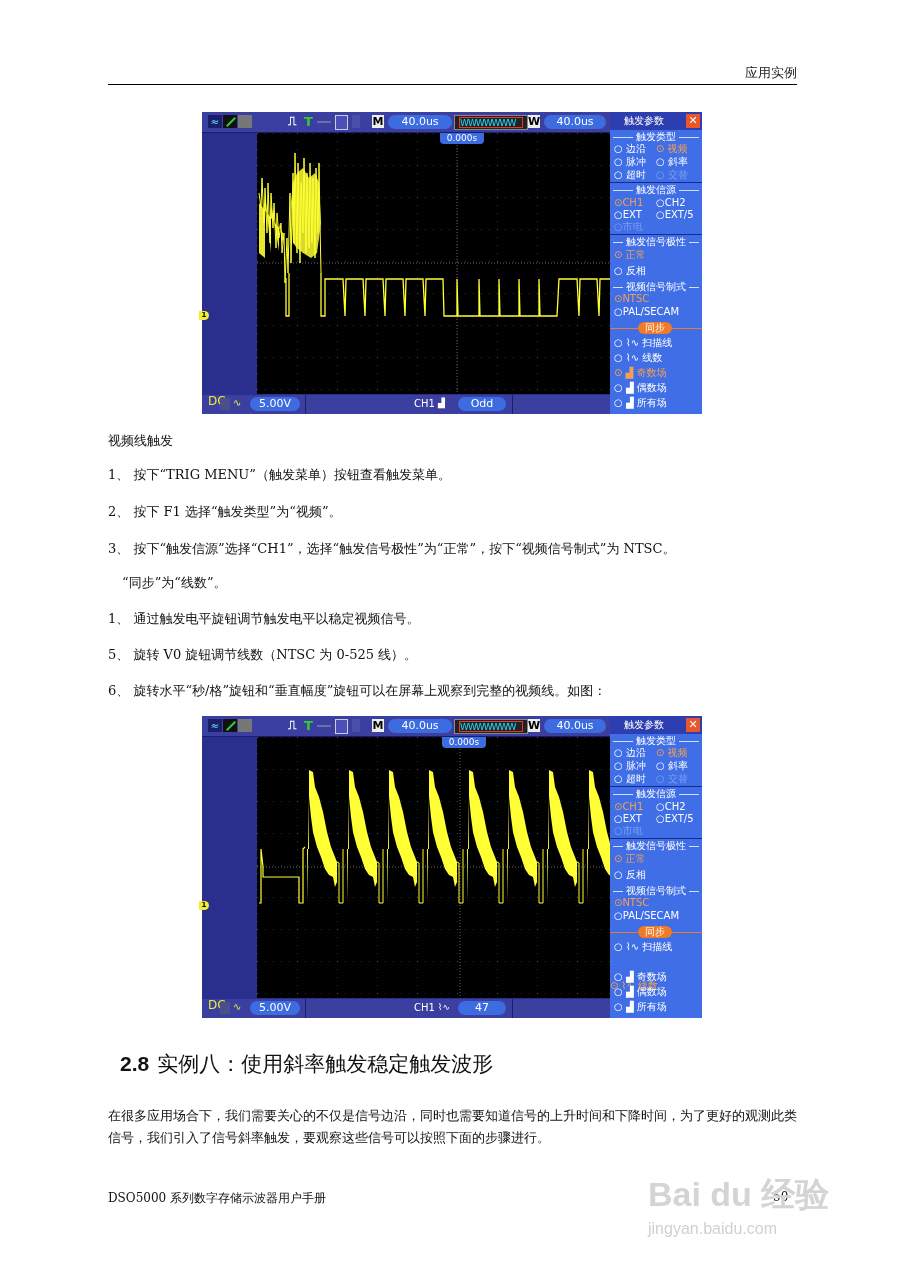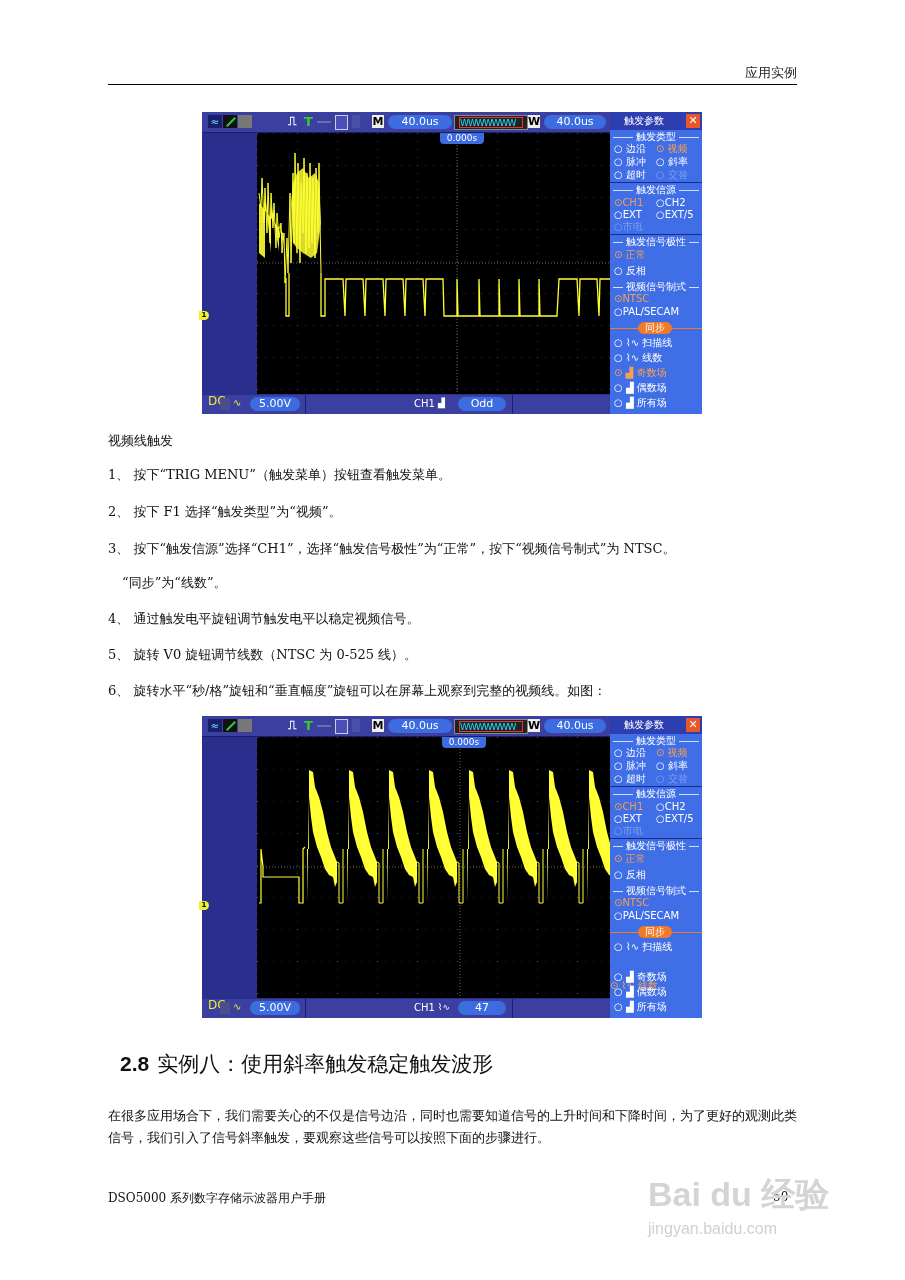--- a/index.html
+++ b/index.html
@@ -161,21 +161,21 @@
     <div class="opt" style="left:4px;top:270px;">○ ▟ <span>偶数场</span></div>
     <div class="opt" style="left:4px;top:285px;">○ ▟ <span>所有场</span></div>
   </div>
 </div>
 
 <div class="caption" style="top:432px;">视频线触发</div>
 <div class="step" style="top:466px;">1、 按下“TRIG MENU”（触发菜单）按钮查看触发菜单。</div>
 <div class="step" style="top:503px;">2、 按下 F1 选择“触发类型”为“视频”。</div>
 <div class="step" style="top:540px;">3、 按下“触发信源”选择“CH1”，选择“触发信号极性”为“正常”，按下“视频信号制式”为 NTSC。</div>
 <div class="step" style="top:574px;left:122px;">“同步”为“线数”。</div>
-<div class="step" style="top:610px;">4、 通过触发电平旋钮调节触发电平以稳定视频信号。</div>
+<div class="step" style="top:610px;">1、 通过触发电平旋钮调节触发电平以稳定视频信号。</div>
 <div class="step" style="top:646px;">5、 旋转 V0 旋钮调节线数（NTSC 为 0-525 线）。</div>
 <div class="step" style="top:682px;">6、 旋转水平“秒/格”旋钮和“垂直幅度”旋钮可以在屏幕上观察到完整的视频线。如图：</div>
 
 <div class="scope" style="top:716px;">
   <div class="topbar">
     <div class="ic wave">≈</div>
     <div class="ic line"></div>
     <div class="ic img"></div>
     <div class="ic pulse">⎍</div>
     <div class="ic T">T</div>

